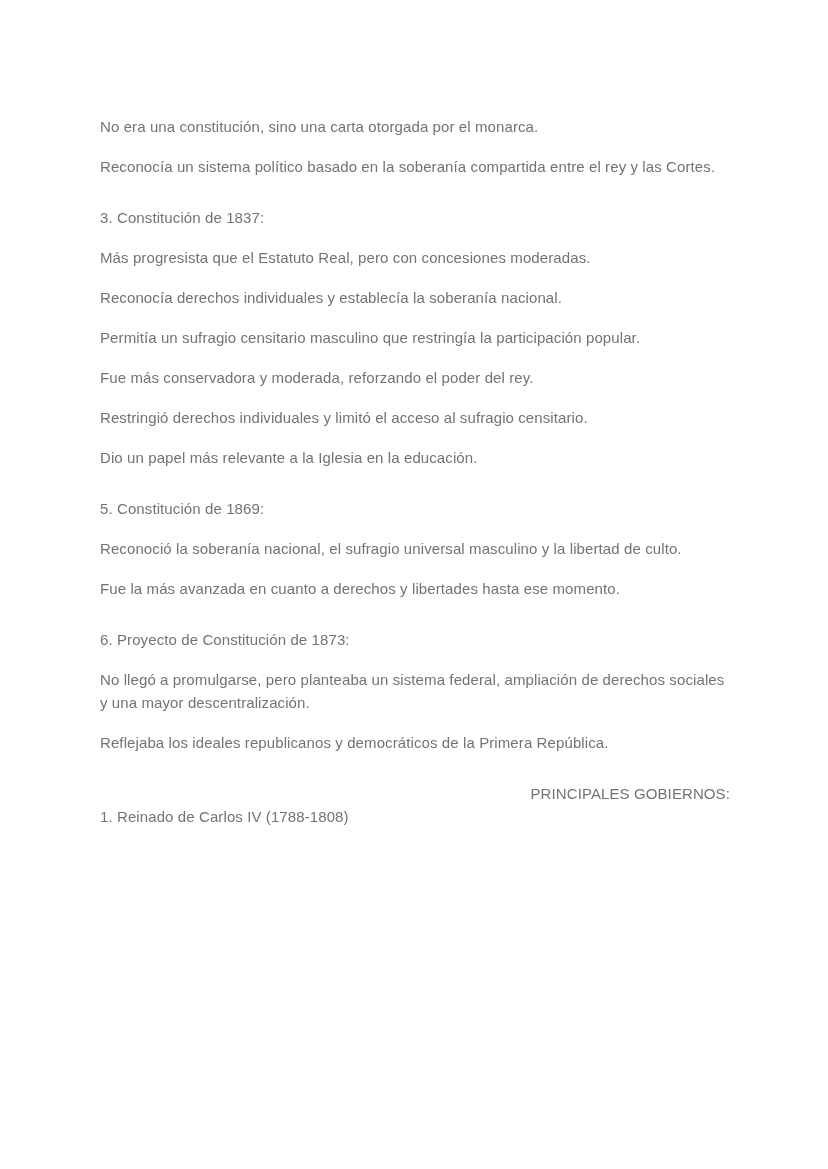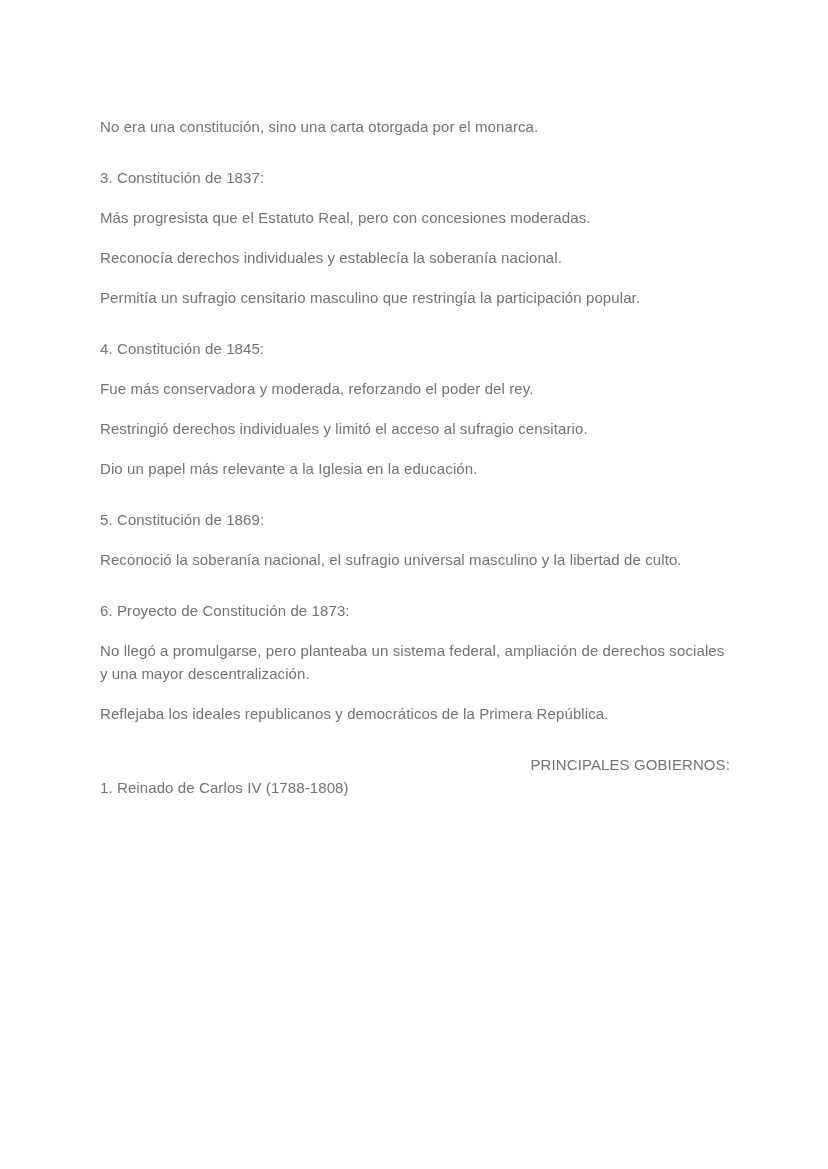--- a/index.html
+++ b/index.html
@@ -38,29 +38,30 @@
     margin-bottom: 0;
     text-align: right;
   }
 </style>
 </head>
 <body>
 
 <div class="page">
   <div class="doc-body">
     <p>No era una constitución, sino una carta otorgada por el monarca.</p>
+    <p>Reconocía un sistema político basado en la soberanía compartida entre el rey y las Cortes.</p>
     <p class="section-heading">3. Constitución de 1837:</p>
     <p>Más progresista que el Estatuto Real, pero con concesiones moderadas.</p>
     <p>Reconocía derechos individuales y establecía la soberanía nacional.</p>
     <p>Permitía un sufragio censitario masculino que restringía la participación popular.</p>
-    <p class="section-heading">4. Constitución de 1845:</p>
     <p>Fue más conservadora y moderada, reforzando el poder del rey.</p>
     <p>Restringió derechos individuales y limitó el acceso al sufragio censitario.</p>
     <p>Dio un papel más relevante a la Iglesia en la educación.</p>
     <p class="section-heading">5. Constitución de 1869:</p>
     <p>Reconoció la soberanía nacional, el sufragio universal masculino y la libertad de culto.</p>
+    <p>Fue la más avanzada en cuanto a derechos y libertades hasta ese momento.</p>
     <p class="section-heading">6. Proyecto de Constitución de 1873:</p>
     <p>No llegó a promulgarse, pero planteaba un sistema federal, ampliación de derechos sociales y una mayor descentralización.</p>
     <p>Reflejaba los ideales republicanos y democráticos de la Primera República.</p>
     <p class="section-heading no-gap-below">PRINCIPALES GOBIERNOS:</p>
     <p>1. Reinado de Carlos IV (1788-1808)</p>
   </div>
 </div>
 
 </body></html>

